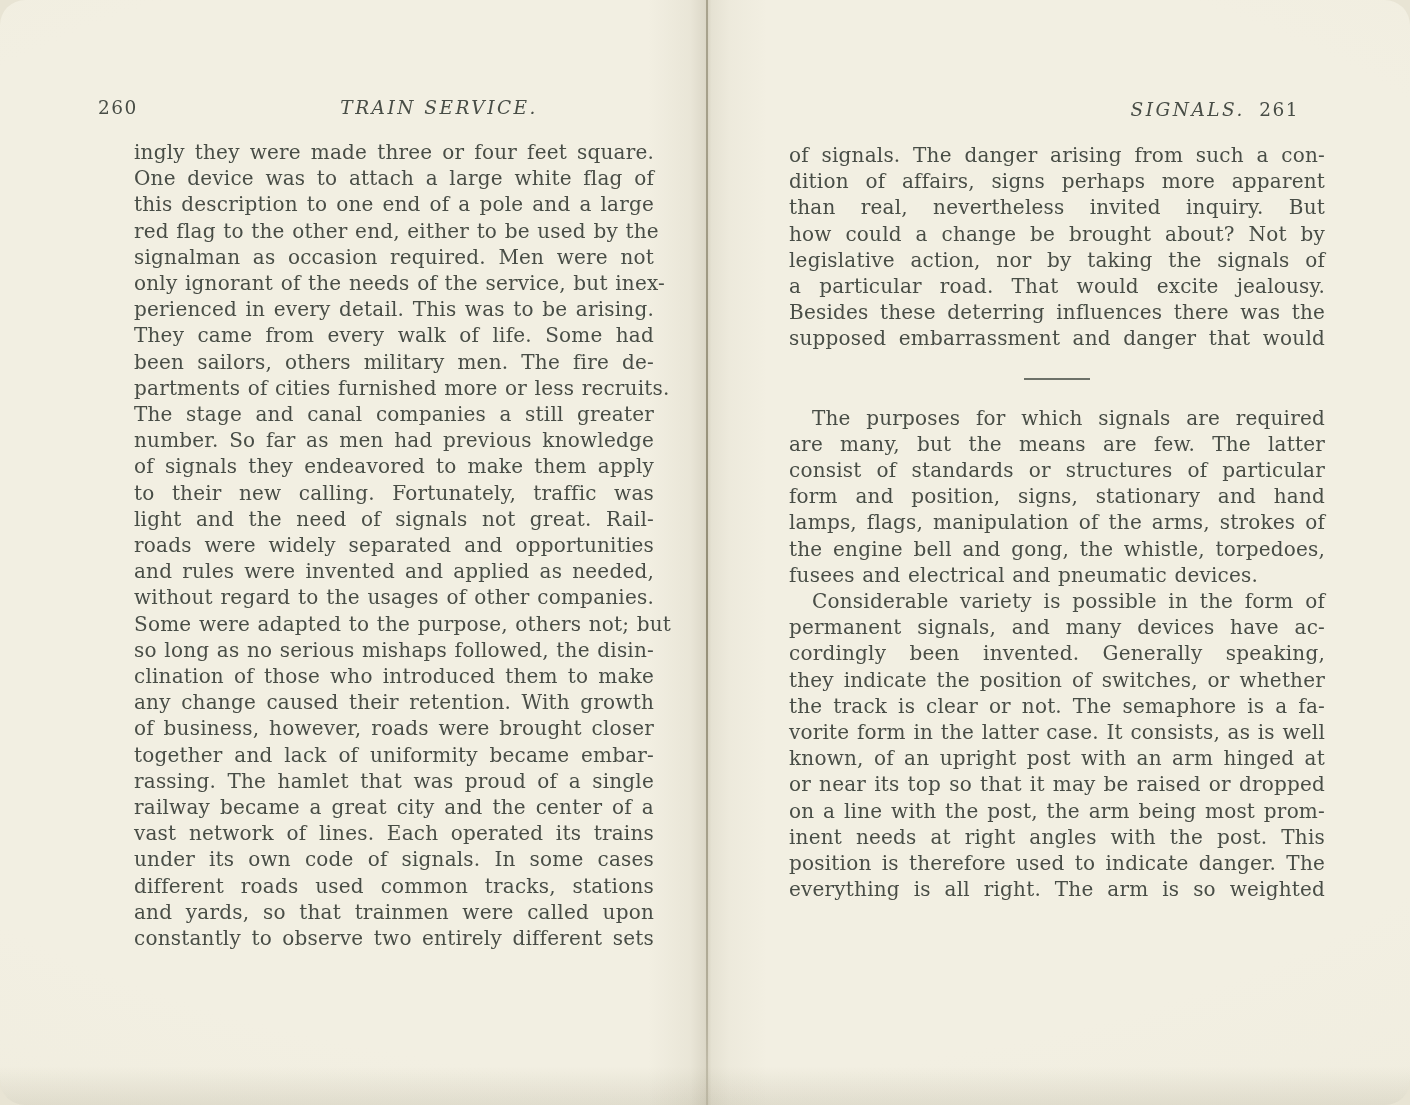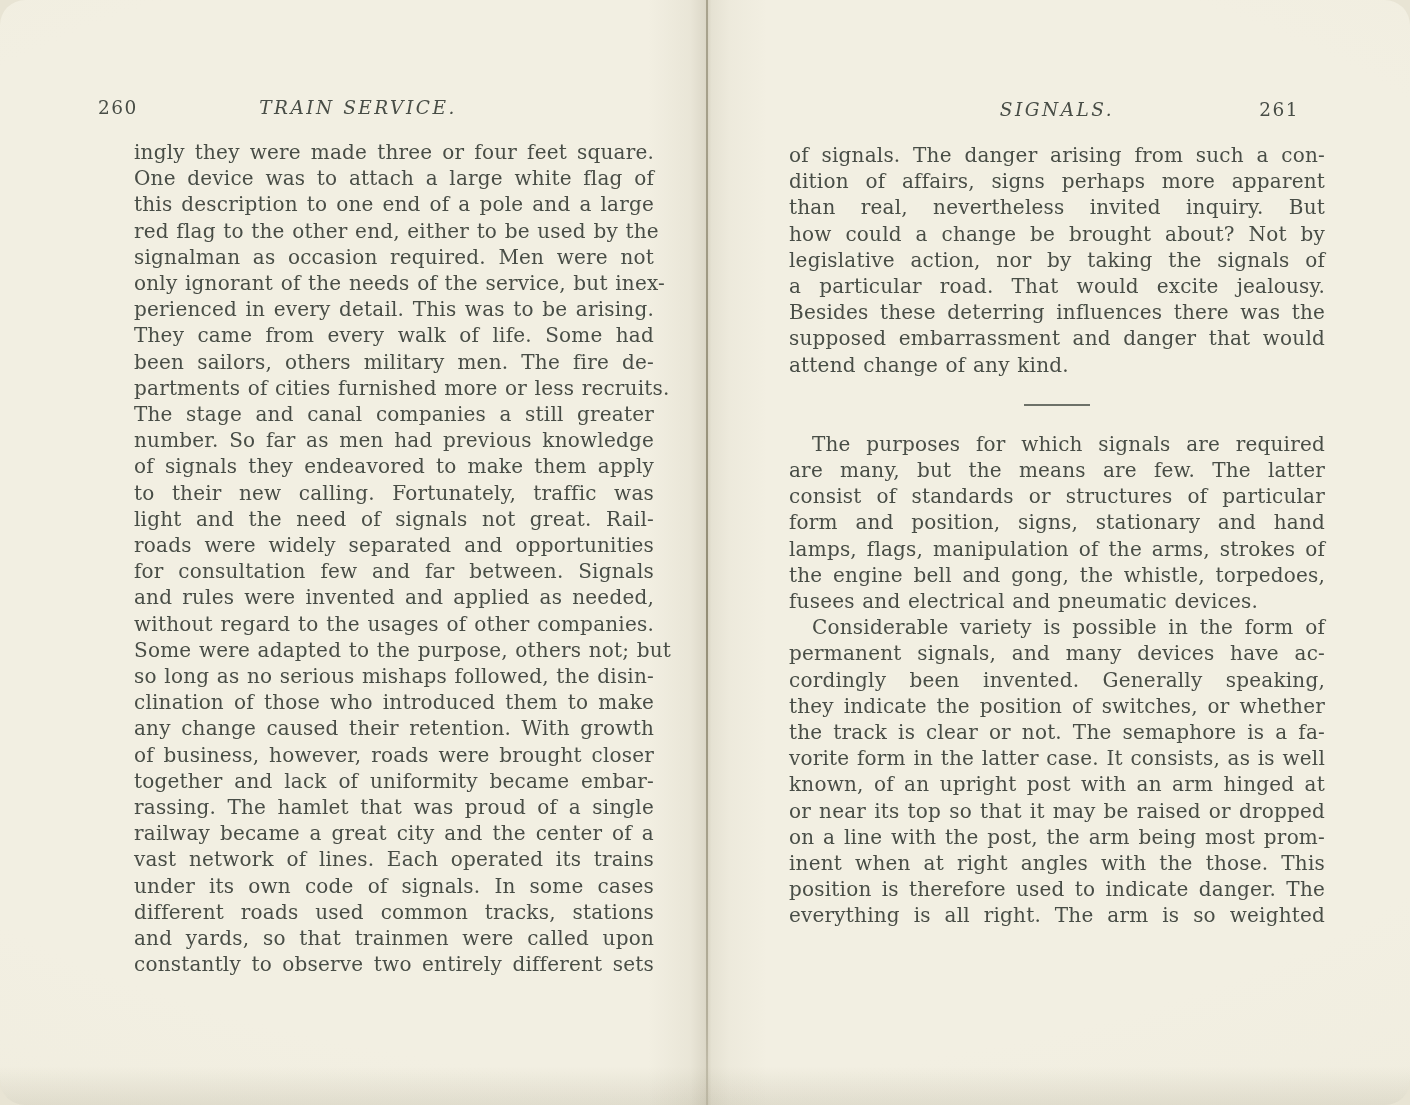--- a/index.html
+++ b/index.html
@@ -37,21 +37,21 @@
     display: grid;
     grid-template-columns: 80px 1fr 80px;
     align-items: baseline;
     font-size: 18.5px;
   }
   .head-left  { left: 98px;  top: 97px;  width: 520px; }
   .head-right { left: 789px; top: 99px;  width: 536px; }
   .run-title {
     grid-column: 2;
     font-style: italic;
-    text-align: center;
+    text-align: right;
     letter-spacing: 2.5px;
   }
   .page-num { letter-spacing: 1.5px; }
   .head-left  .page-num { grid-column: 1; text-align: left; }
   .head-right .page-num { grid-column: 3; text-align: right; padding-right: 26px; }
 
   .page-body {
     position: absolute;
     font-size: 20px;
     line-height: 26.2px;
@@ -96,21 +96,20 @@
     <div class="line">perienced in every detail. This was to be arising.</div>
     <div class="line">They came from every walk of life. Some had</div>
     <div class="line">been sailors, others military men. The fire de-</div>
     <div class="line">partments of cities furnished more or less recruits.</div>
     <div class="line">The stage and canal companies a still greater</div>
     <div class="line">number. So far as men had previous knowledge</div>
     <div class="line">of signals they endeavored to make them apply</div>
     <div class="line">to their new calling. Fortunately, traffic was</div>
     <div class="line">light and the need of signals not great. Rail-</div>
     <div class="line">roads were widely separated and opportunities</div>
-    <div class="line">for consultation few and far between. Signals</div>
     <div class="line">and rules were invented and applied as needed,</div>
     <div class="line">without regard to the usages of other companies.</div>
     <div class="line">Some were adapted to the purpose, others not; but</div>
     <div class="line">so long as no serious mishaps followed, the disin-</div>
     <div class="line">clination of those who introduced them to make</div>
     <div class="line">any change caused their retention. With growth</div>
     <div class="line">of business, however, roads were brought closer</div>
     <div class="line">together and lack of uniformity became embar-</div>
     <div class="line">rassing. The hamlet that was proud of a single</div>
     <div class="line">railway became a great city and the center of a</div>
@@ -128,21 +127,20 @@
   <div class="page-body body-right">
     <div class="paragraph">
       <div class="line">of signals. The danger arising from such a con-</div>
       <div class="line">dition of affairs, signs perhaps more apparent</div>
       <div class="line">than real, nevertheless invited inquiry. But</div>
       <div class="line">how could a change be brought about? Not by</div>
       <div class="line">legislative action, nor by taking the signals of</div>
       <div class="line">a particular road. That would excite jealousy.</div>
       <div class="line">Besides these deterring influences there was the</div>
       <div class="line">supposed embarrassment and danger that would</div>
-      <div class="line end">attend change of any kind.</div>
     </div>
     <div class="divider"></div>
     <div class="paragraph">
       <div class="line indent">The purposes for which signals are required</div>
       <div class="line">are many, but the means are few. The latter</div>
       <div class="line">consist of standards or structures of particular</div>
       <div class="line">form and position, signs, stationary and hand</div>
       <div class="line">lamps, flags, manipulation of the arms, strokes of</div>
       <div class="line">the engine bell and gong, the whistle, torpedoes,</div>
       <div class="line end">fusees and electrical and pneumatic devices.</div>
@@ -150,18 +148,18 @@
     <div class="paragraph">
       <div class="line indent">Considerable variety is possible in the form of</div>
       <div class="line">permanent signals, and many devices have ac-</div>
       <div class="line">cordingly been invented. Generally speaking,</div>
       <div class="line">they indicate the position of switches, or whether</div>
       <div class="line">the track is clear or not. The semaphore is a fa-</div>
       <div class="line">vorite form in the latter case. It consists, as is well</div>
       <div class="line">known, of an upright post with an arm hinged at</div>
       <div class="line">or near its top so that it may be raised or dropped</div>
       <div class="line">on a line with the post, the arm being most prom-</div>
-      <div class="line">inent when at right angles with the those. This</div>
+      <div class="line">inent needs at right angles with the post. This</div>
       <div class="line">position is therefore used to indicate danger. The</div>
       <div class="line">everything is all right. The arm is so weighted</div>
     </div>
   </div>
 </div>
 
 </body></html>

